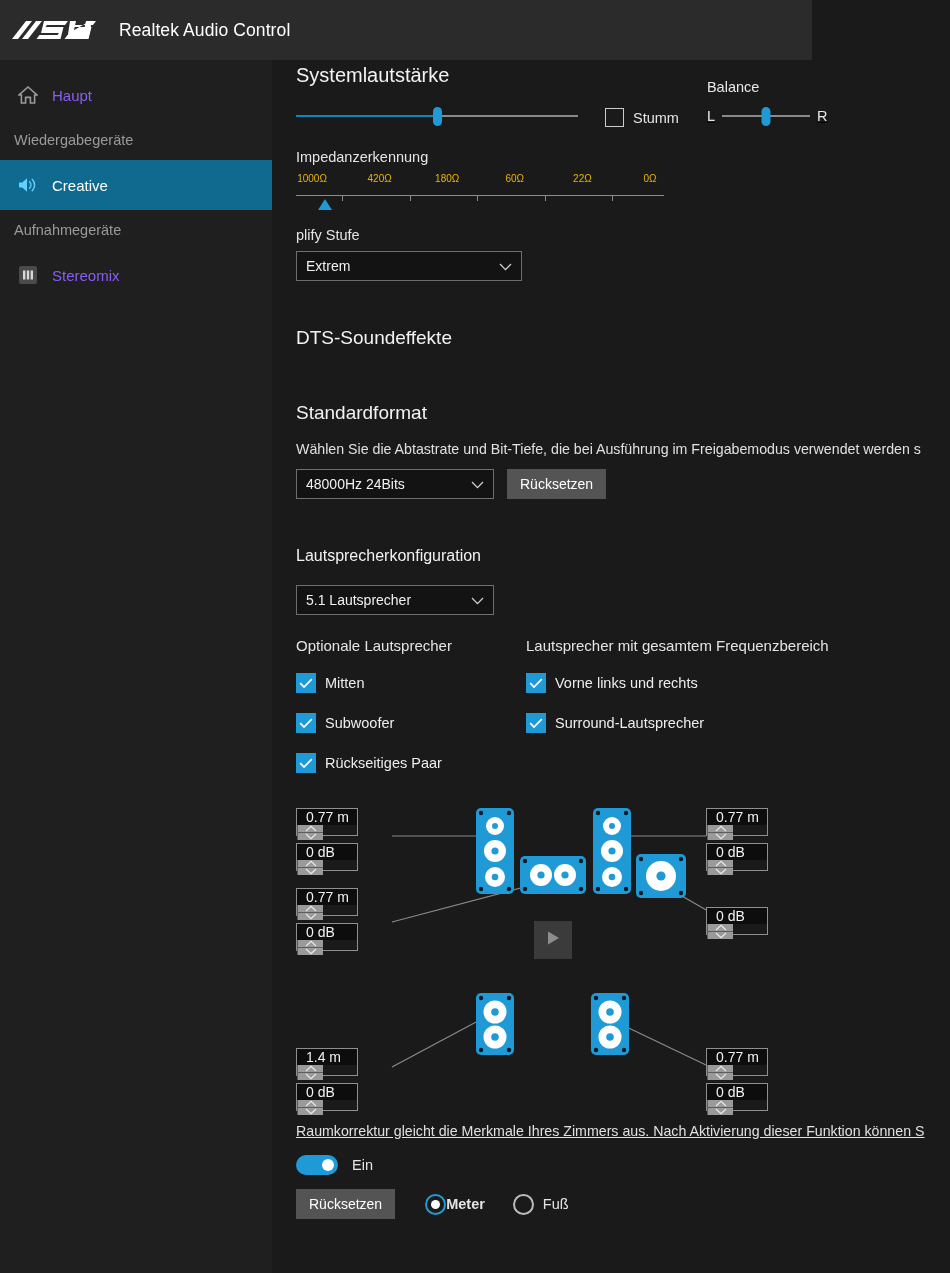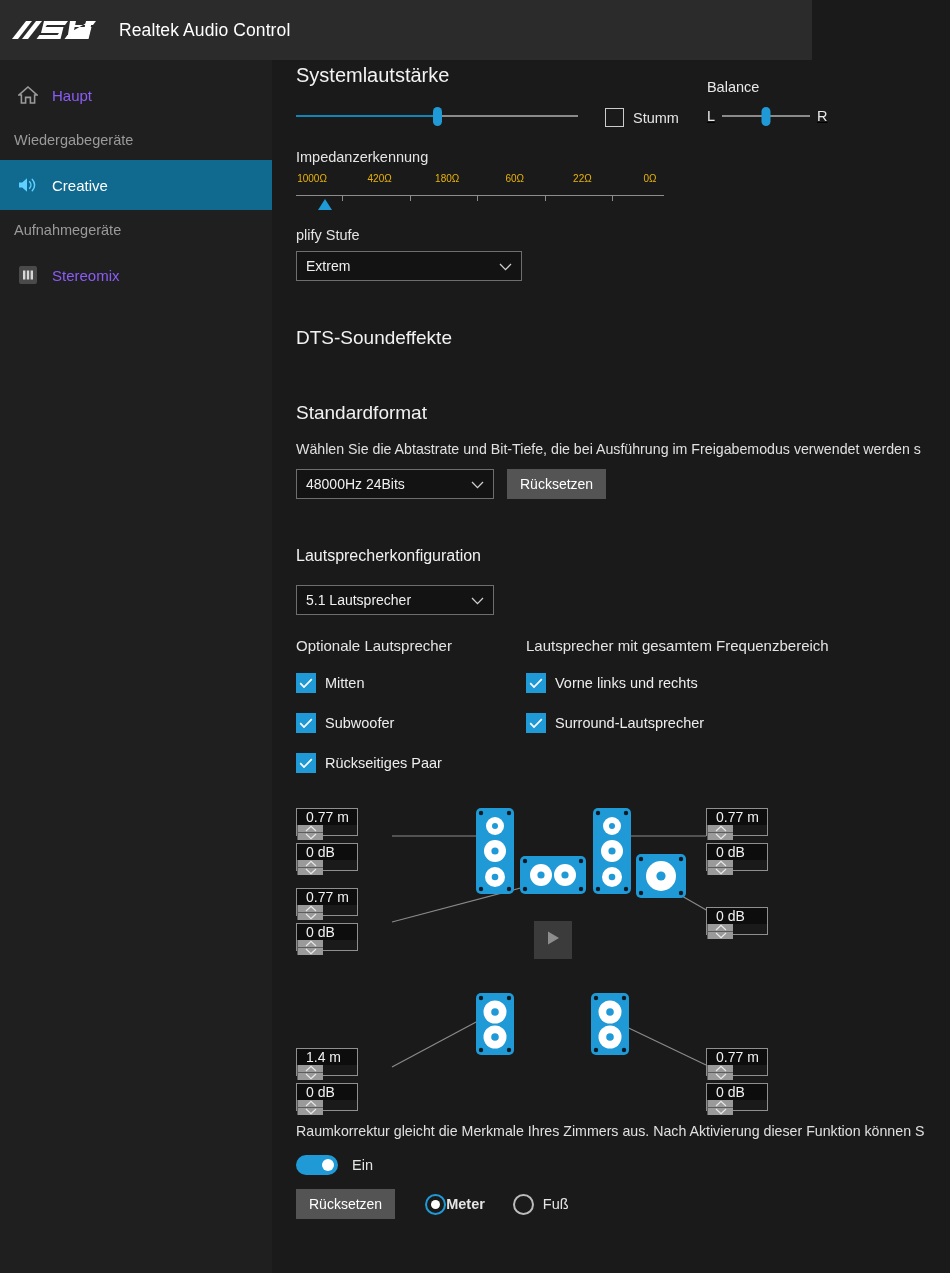--- a/index.html
+++ b/index.html
@@ -703,21 +703,21 @@
 
         <div class="playbtn" style="left:238px; top:122px;">
           <span>
             <svg width="15" height="16" viewBox="0 0 15 16">
                 <polygon points="2,1.5 13,8 2,14.5" fill="#8d8d8d"></polygon>
               </svg>
           </span>
         </div>
       </div>
 
-      <div class="desc" style="margin-top:4px;">Raumkorrektur gleicht die Merkmale Ihres Zimmers aus. Nach Aktivierung dieser Funktion können S</div>
+      <div class="desc" style="margin-top:4px;text-decoration:underline;">Raumkorrektur gleicht die Merkmale Ihres Zimmers aus. Nach Aktivierung dieser Funktion können S</div>
 
       <div style="display:flex; align-items:center; margin-top:16px;">
         <span class="toggle">
           <span class="knob"></span>
         </span>
         <span class="lbl-sm" style="margin-left:14px;">Ein</span>
       </div>
 
       <div style="display:flex; align-items:center; margin-top:14px;">
         <button class="btn">Rücksetzen</button>

